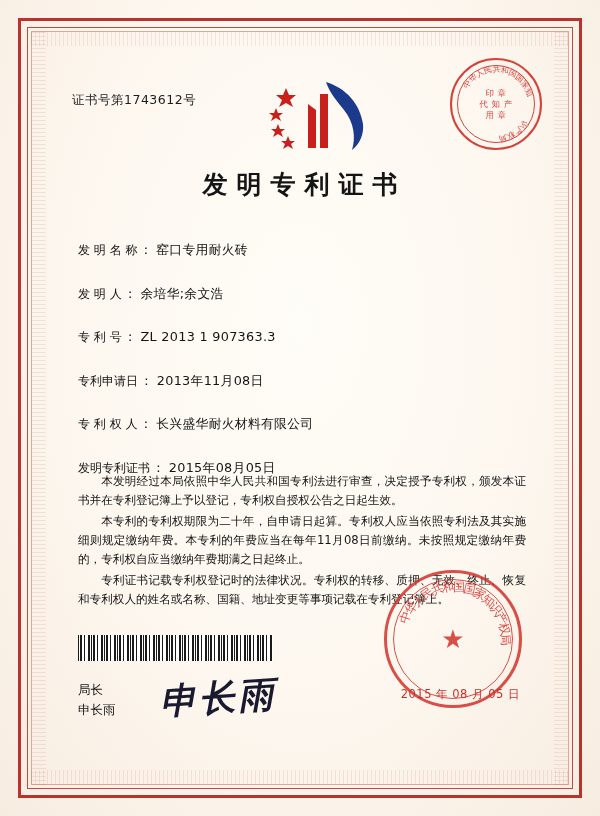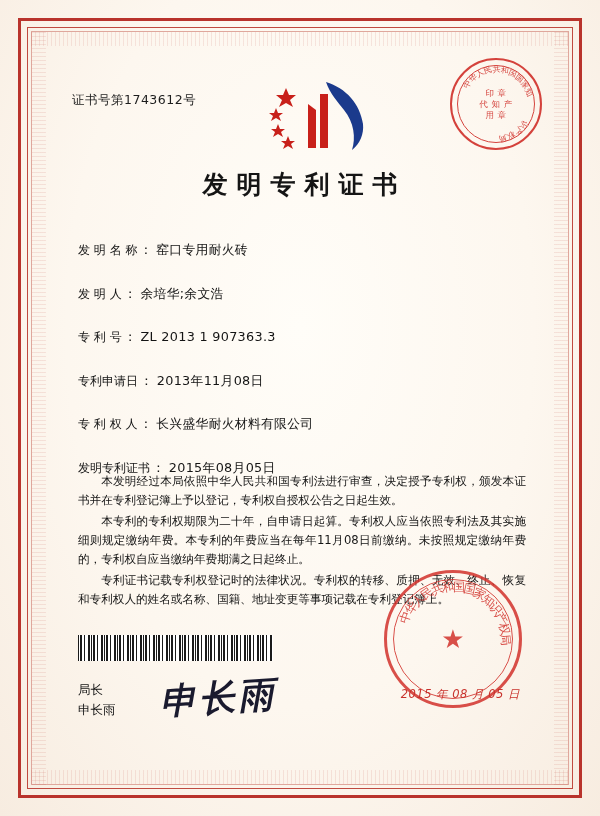--- a/index.html
+++ b/index.html
@@ -270,21 +270,20 @@
     line-height: 42px;
   }
 
   .seal-date {
     position: absolute;
     right: 30px;
     bottom: 64px;
     font-size: 11.5px;
     color: #c8322c;
     letter-spacing: .5px;
-    font-style: italic;
   }
 
   .page-no {
     position: absolute;
     left: 0; right: 0;
     bottom: 12px;
     text-align: center;
     font-size: 11px;
     color: #1a1a1a;
   }

